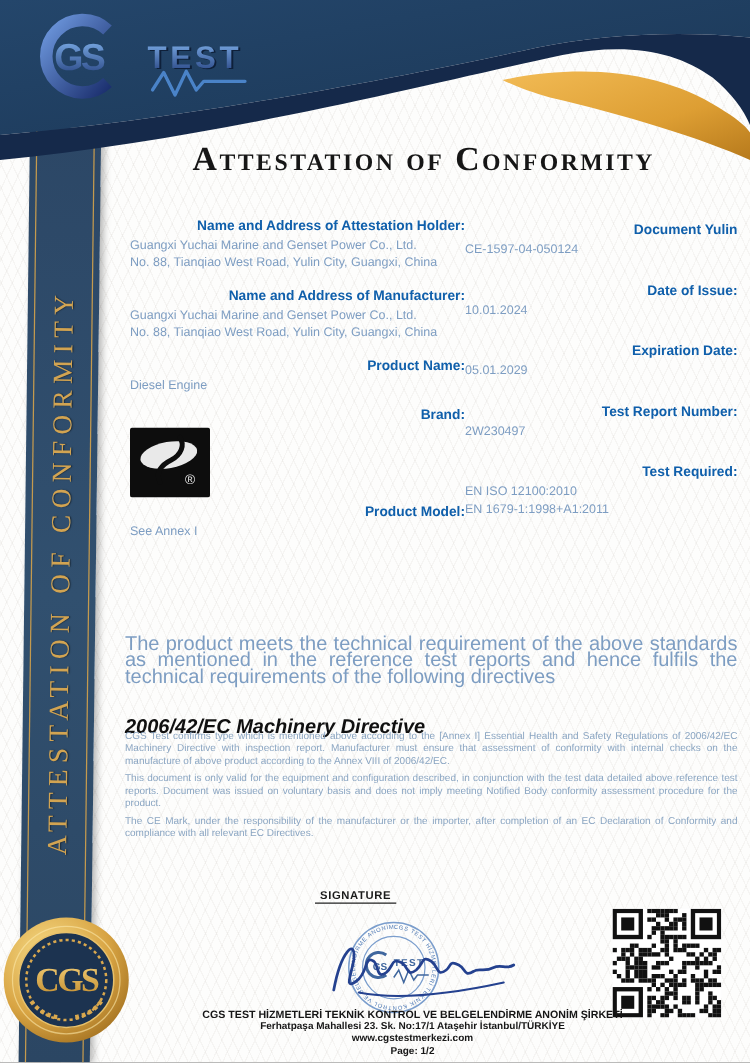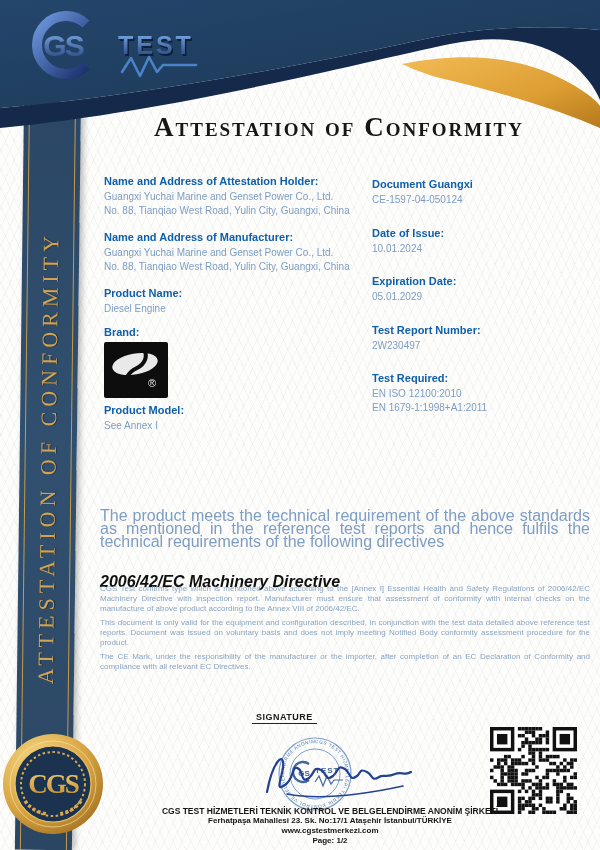--- a/index.html
+++ b/index.html
@@ -44,21 +44,21 @@
     text-align:center;font-family:"Liberation Serif",serif;
     font-variant:small-caps;font-weight:bold;font-size:27px;
     letter-spacing:2px;color:#161616;margin:0;
   }
   
   .columns{position:absolute;left:104px;top:167px;width:486px;z-index:2;display:flex;}
   .col-left{width:268px;padding-top:8px;}
   .col-right{flex:1;padding-top:11px;}
   .field-group{margin-bottom:14px;}
   .col-right .field-group{margin-bottom:20px;}
-  .field-label{color:#0f5fab;font-weight:bold;font-size:11px;margin-bottom:3px;}
+  .field-label{color:#0f5fab;font-weight:bold;font-size:11px;margin-bottom:3px;text-align:right;}
   .field-value{color:#7d9dc2;font-size:10px;line-height:13.5px;}
   .brand-group{margin-bottom:6px;}
   .brand-logo-svg{display:block;margin-top:4px;}
   .pn-group{margin-bottom:10px;}
   
   .statement{
     position:absolute;left:100px;top:509px;width:490px;z-index:2;margin:0;
     font-size:16px;line-height:13px;color:#7d9dc2;text-align:justify;
   }
   .directive{
@@ -186,21 +186,21 @@
       </div>
 
       <div class="field-group">
         <div class="field-label">Product Model:</div>
         <div class="field-value">See Annex I</div>
       </div>
     </div>
 
     <div class="col-right">
       <div class="field-group">
-        <div class="field-label">Document Guangxi</div>
+        <div class="field-label">Document Yulin</div>
         <div class="field-value">CE-1597-04-050124</div>
       </div>
       <div class="field-group">
         <div class="field-label">Date of Issue:</div>
         <div class="field-value">10.01.2024</div>
       </div>
       <div class="field-group">
         <div class="field-label">Expiration Date:</div>
         <div class="field-value">05.01.2029</div>
       </div>

